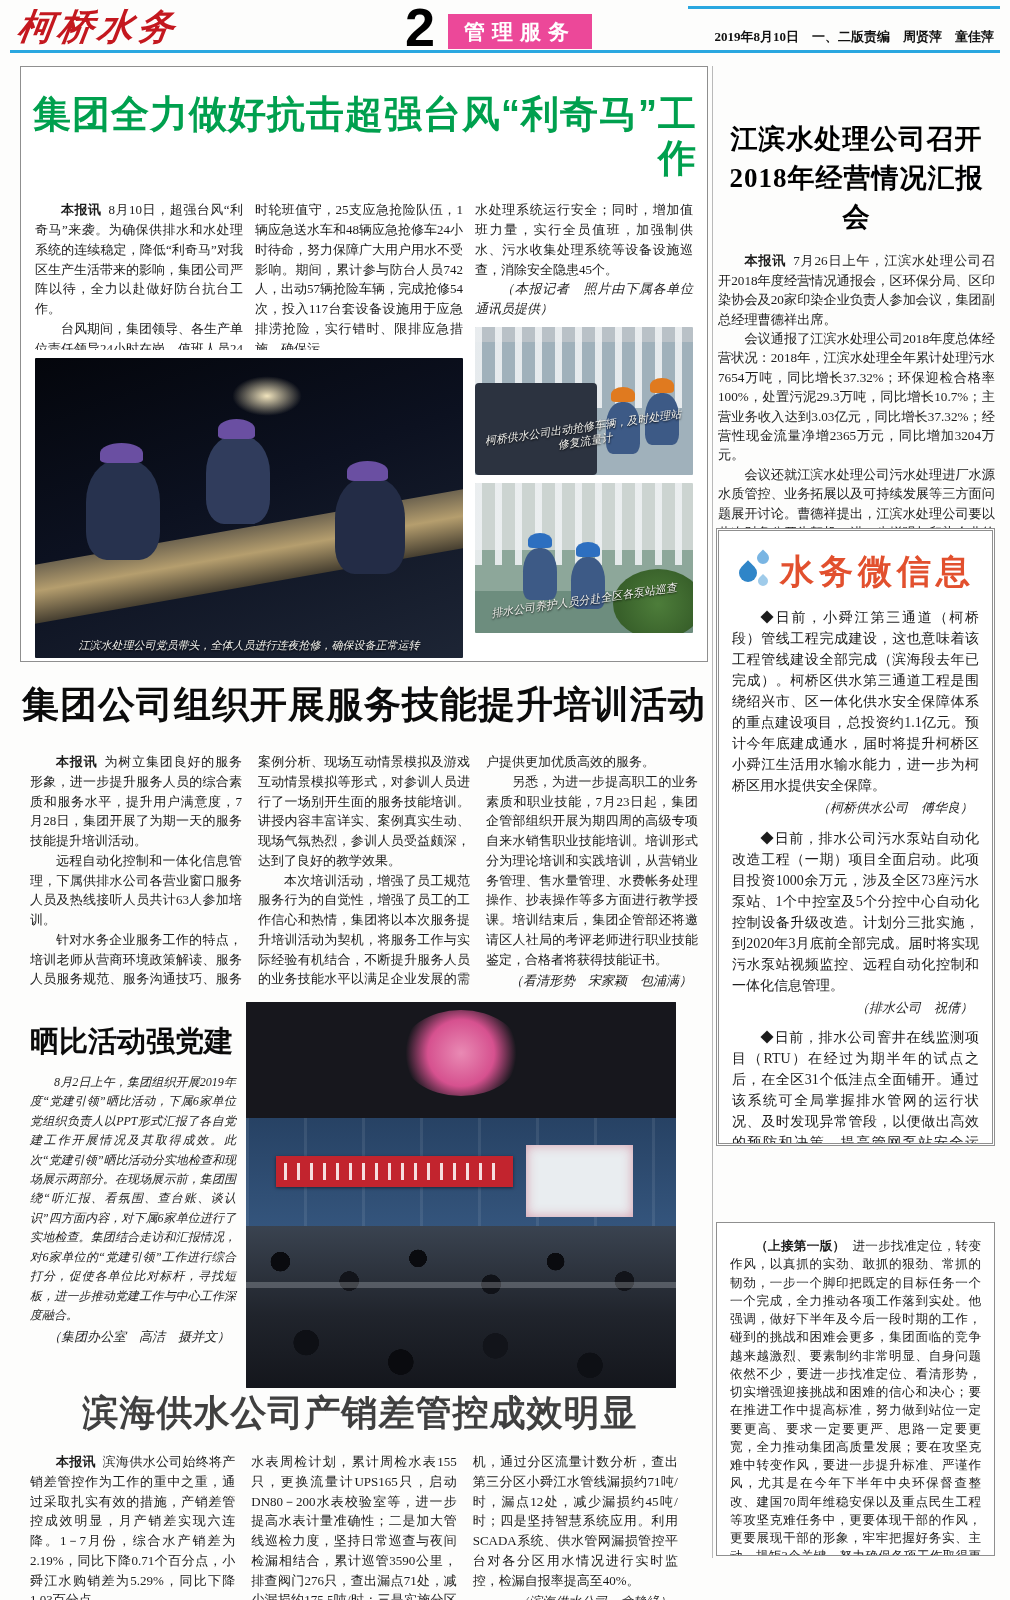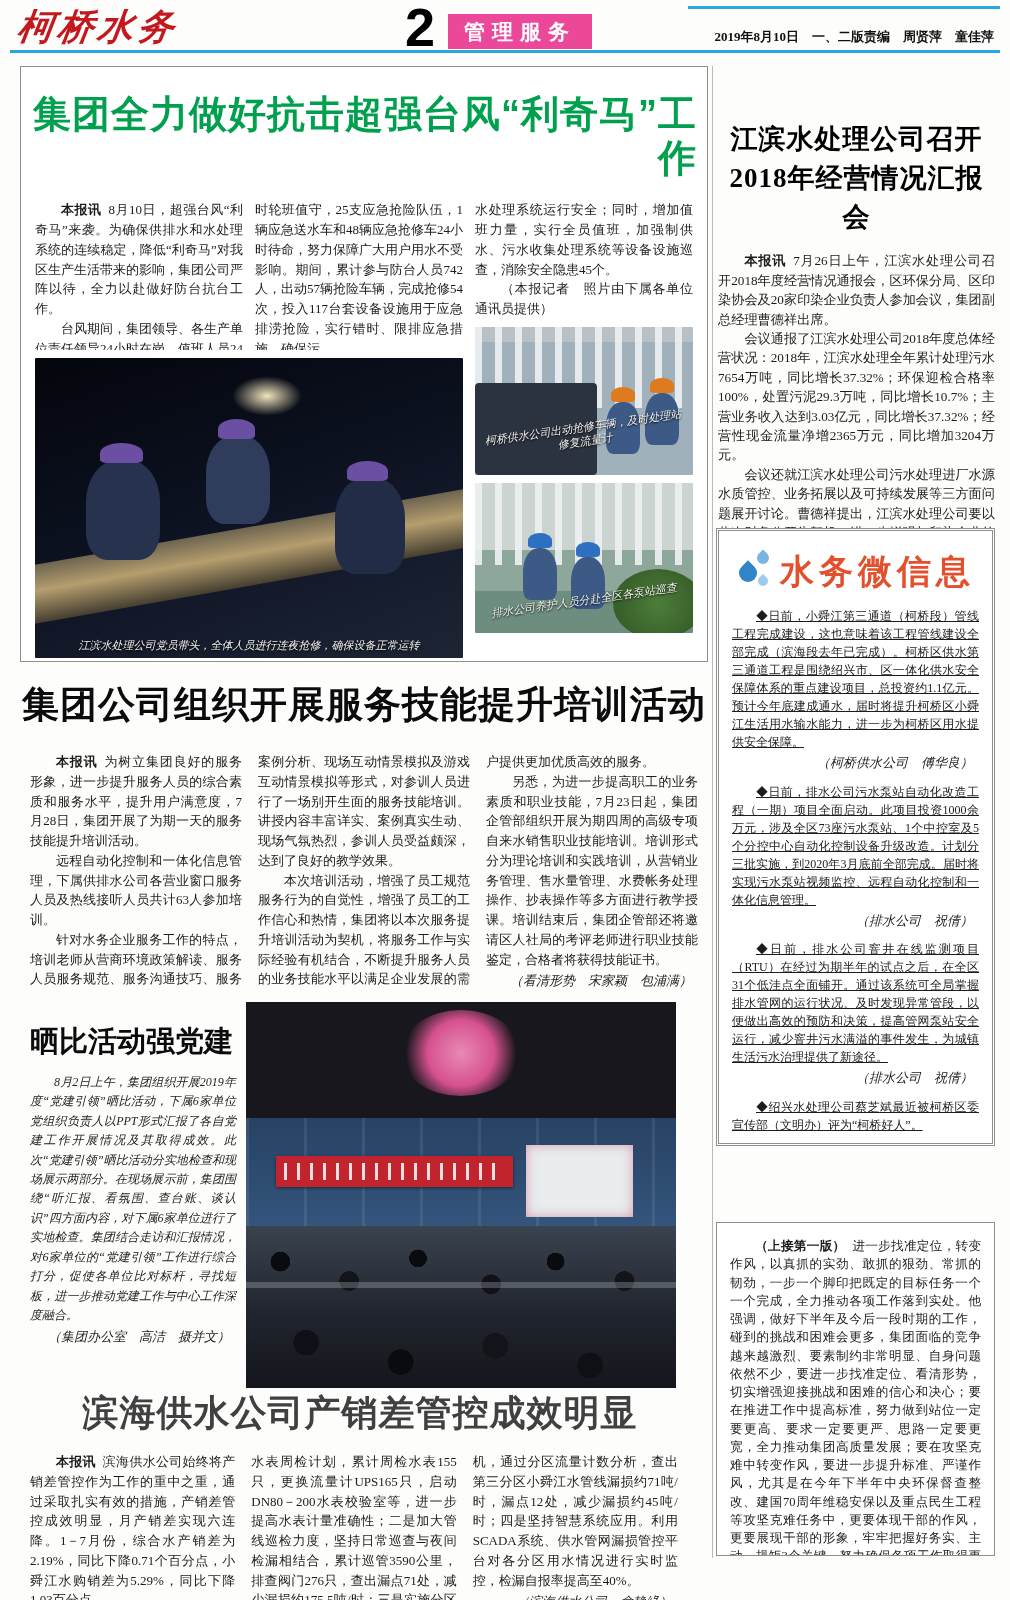--- a/index.html
+++ b/index.html
@@ -14,21 +14,21 @@
   .dateline{position:absolute;right:16px;top:30px;font:700 13px/1 "Liberation Serif",serif;color:#111;}
   .rule{position:absolute;background:#2aa7e0;}
   .rule-tr{left:688px;top:6px;width:312px;height:3px;}
   .rule-main{left:10px;top:50px;width:990px;height:3px;}
   .vdivider{position:absolute;left:712px;top:66px;width:1px;height:1492px;background:#b9b9b9;}
   
   .p{margin:0;text-align:justify;font-size:13px;line-height:1.52;}
   .indent{text-indent:2em;}
   .lead{font-family:"Liberation Sans",sans-serif;font-weight:700;margin-right:7px;}
   .byline{font-style:italic;text-align:right;margin:2px 6px 0 0;font-size:13px;line-height:1.5;}
-  .kai{}
+  .kai{font-style:italic;}
   
   .typhoon-box{position:absolute;left:20px;top:66px;width:688px;height:596px;
                border:1px solid #8f8f8f;box-sizing:border-box;background:#fff;}
   .headline-green{margin:26px 10px 20px;text-align:right;color:#00a04e;
                   font:900 38px/1.15 "Liberation Sans",sans-serif;letter-spacing:1px;}
   .t-content{display:flex;gap:12px;padding:0 14px;}
   .t-left{width:428px;flex:0 0 428px;}
   .t-cols{display:flex;gap:12px;height:150px;overflow:hidden;}
   .colx{flex:1;min-width:0;}
   .t-right{flex:1;min-width:0;}
@@ -67,21 +67,21 @@
   
   .micro-box{position:absolute;left:716px;top:528px;width:279px;height:618px;box-sizing:border-box;
              border:3px double #8f8f8f;background:#fff;padding:10px 13px;overflow:hidden;}
   .micro-title{display:flex;align-items:center;gap:8px;margin:8px 0 14px 6px;}
   .micro-title-text{color:#e2502e;font:800 34px/1 "Liberation Sans",sans-serif;letter-spacing:5px;}
   .drops{position:relative;width:34px;height:44px;flex:0 0 34px;}
   .drop{position:absolute;transform:rotate(45deg);border-radius:0 50% 50% 50%;}
   .d1{left:1px;top:15px;width:18px;height:18px;background:#2f85c8;}
   .d2{left:19px;top:3px;width:12px;height:12px;background:#79b5e3;}
   .d3{left:20px;top:27px;width:10px;height:10px;background:#9fcbea;}
-  .micro-box .p{font-size:12px;line-height:1.5;text-decoration:underline;}
+  .micro-box .p{font-size:14px;line-height:1.5;}
   .micro-item{margin-bottom:10px;}
   
   .h-mid{position:absolute;left:20px;top:684px;width:688px;margin:0;text-align:center;color:#0b0b0b;
          font:900 37px/1.15 "Liberation Sans",sans-serif;letter-spacing:1px;}
   .train-cols{position:absolute;left:30px;top:752px;width:668px;height:240px;
               display:flex;gap:16px;overflow:hidden;}
   
   .party{position:absolute;left:30px;top:1010px;width:206px;}
   .h-party{margin:14px 0 14px;color:#0b0b0b;font:900 29px/1.2 "Liberation Sans",sans-serif;}
   .party .p{font-size:12px;line-height:1.62;font-style:italic;}

